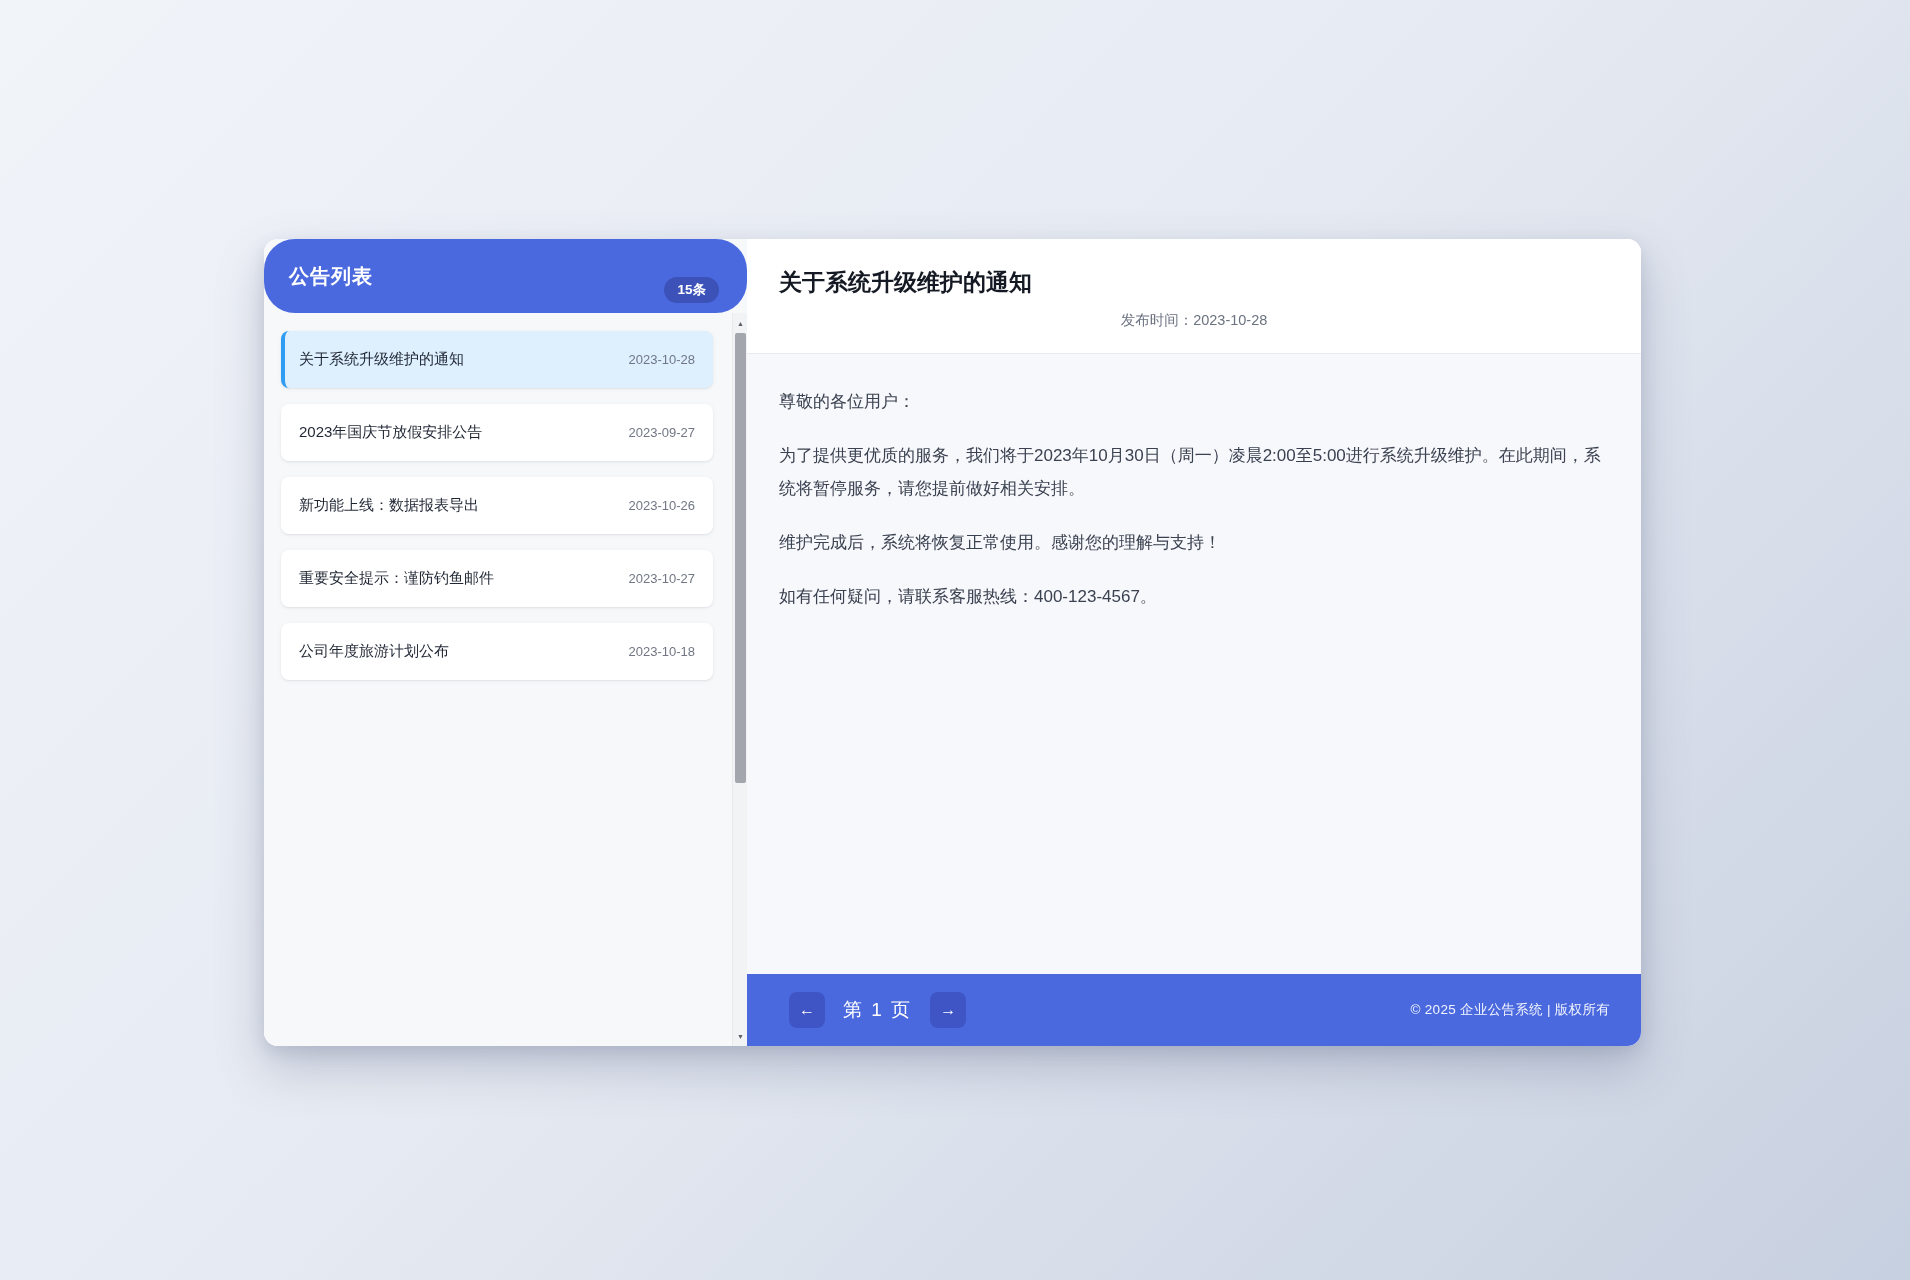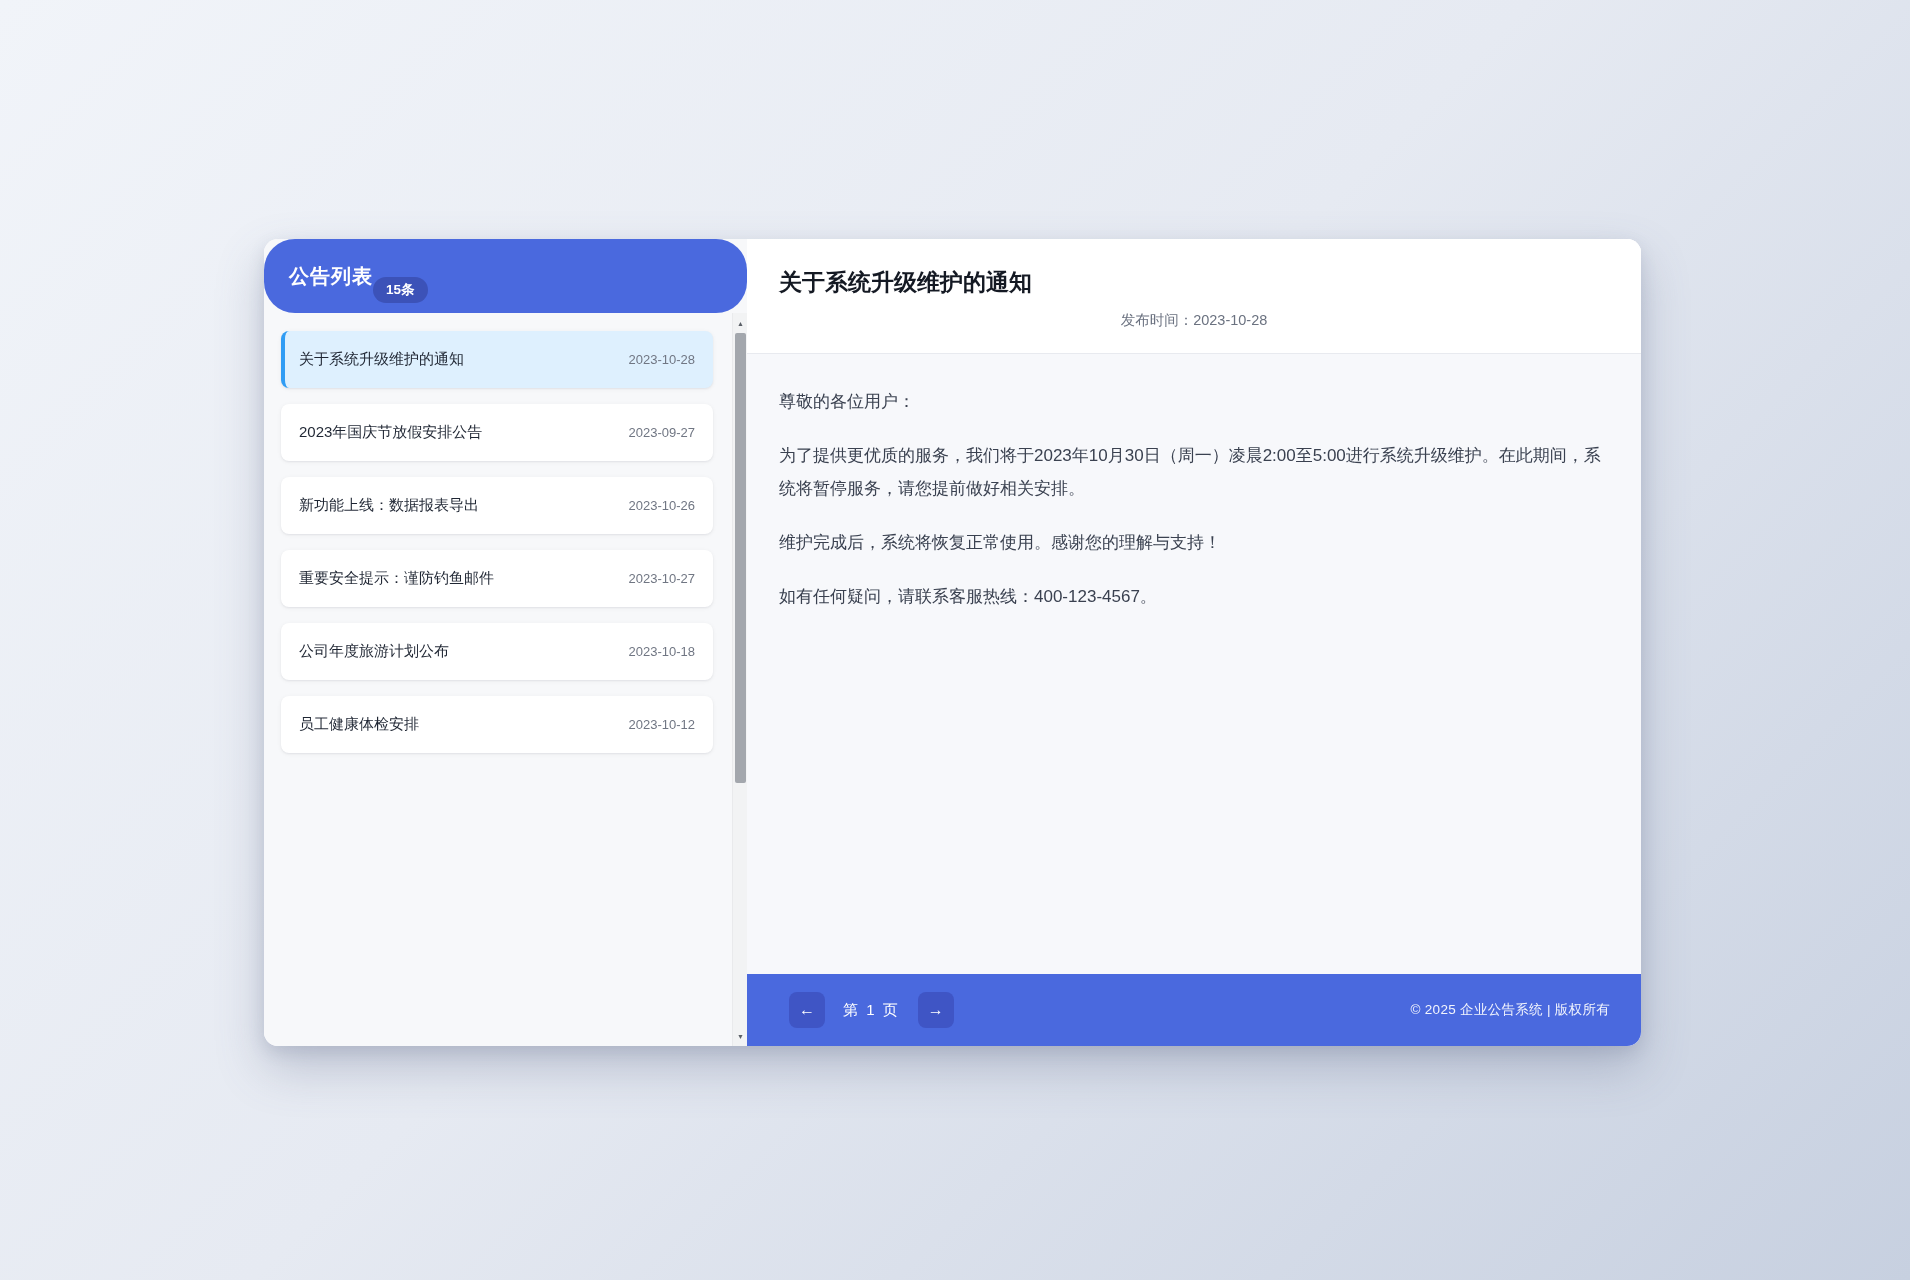--- a/index.html
+++ b/index.html
@@ -29,21 +29,21 @@
     display: flex;
     flex-direction: column;
     background: #f7f8fa;
   }
   .sidebar-header {
     height: 74px;
     flex: 0 0 74px;
     background: #4a69de;
     display: flex;
     align-items: center;
-    justify-content: flex-start;
+    justify-content: space-between;
     padding: 0 28px 0 25px;
     border-radius: 31px;
   }
   .sidebar-title {
     color: #ffffff;
     font-size: 20px;
     font-weight: 700;
     letter-spacing: 1px;
   }
   .count-badge {
@@ -183,21 +183,21 @@
     background: #3f55c5;
     color: #ffffff;
     font-size: 16px;
     line-height: 1;
     cursor: pointer;
     display: flex; align-items: center; justify-content: center;
     font-family: inherit;
   }
   .page-indicator {
     color: #ffffff;
-    font-size: 15px;
+    font-size: 19px;
     letter-spacing: 2px;
   }
   .copyright {
     color: rgba(255,255,255,0.93);
     font-size: 13.5px;
     letter-spacing: 0.3px;
   }
 </style>
 </head>
 <body>
@@ -225,24 +225,20 @@
             <span class="item-title">新功能上线：数据报表导出</span>
             <span class="item-date">2023-10-26</span>
           </div>
           <div class="announcement-item">
             <span class="item-title">重要安全提示：谨防钓鱼邮件</span>
             <span class="item-date">2023-10-27</span>
           </div>
           <div class="announcement-item">
             <span class="item-title">公司年度旅游计划公布</span>
             <span class="item-date">2023-10-18</span>
-          </div>
-          <div class="announcement-item">
-            <span class="item-title">员工健康体检安排</span>
-            <span class="item-date">2023-10-12</span>
           </div>
         </div>
 
       <div class="scrollbar">
         <div class="scroll-arrow up">▲</div>
         <div class="scroll-thumb"></div>
         <div class="scroll-arrow down">▼</div>
       </div>
     </div>
   </aside>

